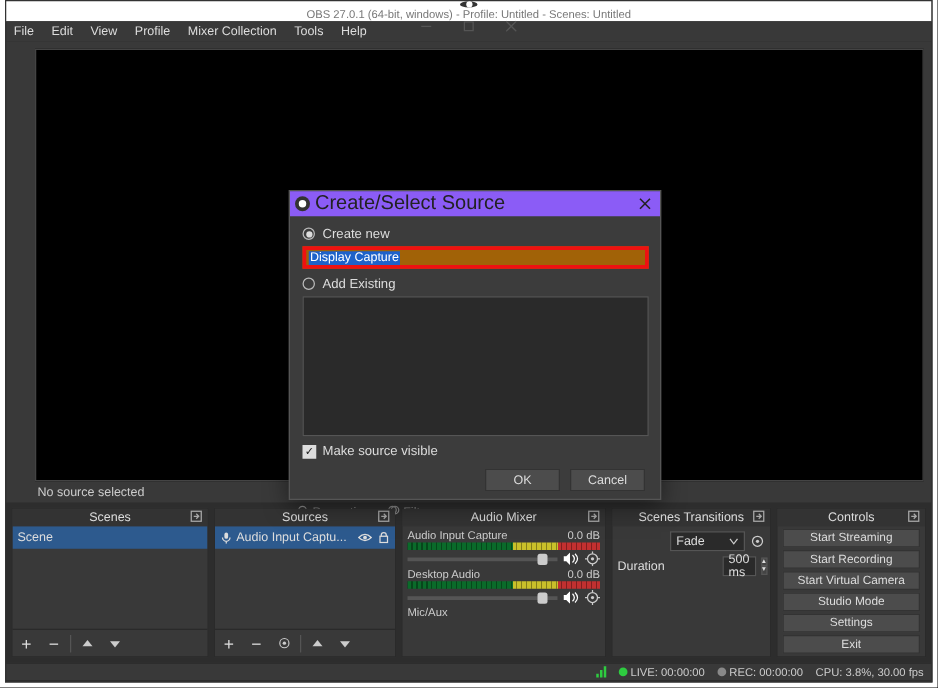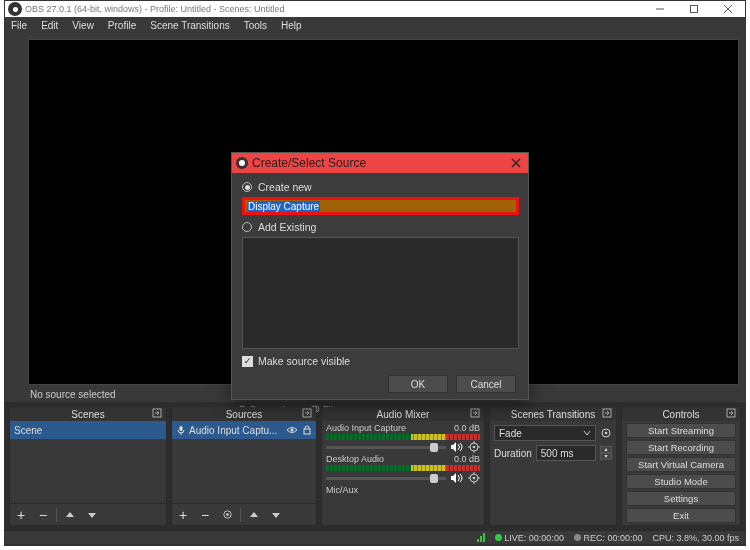--- a/index.html
+++ b/index.html
@@ -1,19 +1,19 @@
 <!DOCTYPE html>
 <html><head>
 <meta charset="utf-8">
 <style>
   * { box-sizing: border-box; margin: 0; padding: 0; font-family: "Segoe UI", Arial, sans-serif; }
   body { background: #fff; width: 750px; height: 550px; overflow: hidden; position: relative; }
   .app { position: absolute; left: 4px; top: 0; width: 742px; height: 546px; border: 1px solid #333; background: #2d2d2d; color: #ddd; font-size: 11px; }
   
-  .titlebar { height: 16px; background: #fff; color: #666; display: flex; align-items: center; font-size: 9px; }
+  .titlebar { height: 16px; background: #fff; color: #666; display: flex; align-items: center; font-size: 9px; flex-direction: column; }
   .titlebar .icon { width: 14px; height: 14px; margin: 0 3px; background: #333; border-radius: 50%; display: flex; align-items: center; justify-content: center; }
   .titlebar .icon::after { content:""; width:5px; height:5px; background:#fff; border-radius:50%; }
   .titlebar .title { flex: 1; color: #777; }
   .winbtns { display: flex; height: 100%; }
   .winbtn { width: 34px; display: flex; align-items: center; justify-content: center; color: #555; }
   .winbtn svg { width: 10px; height: 10px; }
   
   .menubar { height: 16px; background: #393939; display: flex; align-items: center; padding: 0 6px; gap: 14px; font-size: 10px; color: #ddd; }
   .menubar span { cursor: default; }
   
@@ -46,34 +46,34 @@
   .mix-title { display: flex; justify-content: space-between; font-size: 9px; color: #ccc; }
   .meter { height: 6px; background: linear-gradient(to right, #0a6b2a 0%, #0a6b2a 55%, #c9c02a 55%, #c9c02a 78%, #c23030 78%, #c23030 100%); margin-top: 1px; position: relative; }
   .meter::after { content:""; position:absolute; inset:0; background: repeating-linear-gradient(to right, transparent 0, transparent 3px, rgba(0,0,0,0.35) 3px, rgba(0,0,0,0.35) 4px); }
   .slider { height: 10px; display: flex; align-items: center; gap: 4px; margin-top: 2px; }
   .track { flex:1; height:3px; background:#555; position:relative; }
   .thumb { position:absolute; right: 8px; top:-3px; width:8px; height:9px; background:#ccc; border-radius:2px; }
   .spk { width: 14px; height: 10px; color:#fff; }
   .gear { width: 12px; height: 12px; }
   
   .trans-row { display: flex; align-items: center; padding: 4px 4px 0 4px; gap: 4px; font-size: 10px; }
-  .sel-box { flex:1; height: 16px; background: #2a2a2a; border: 1px solid #555; display: flex; align-items: center; padding: 0 4px; justify-content: space-between; }
+  .sel-box { flex:1; height: 16px; background: #2a2a2a; border: 1px solid #555; display: flex; align-items: center; padding: 0 4px; justify-content: space-between; margin-left: 42px; }
   .spinbtns { width: 12px; display:flex; flex-direction:column; }
   .spinbtns div { height:7px; background:#444; border:1px solid #555; font-size:6px; text-align:center; line-height:5px; }
   
   .ctl-btn { margin: 2px 4px; height: 15px; background: #4c4c4c; border: 1px solid #333; font-size: 9.5px; display: flex; align-items: center; justify-content: center; color: #ddd; }
   
   .statusbar { height: 14px; background: #393939; border-top: 1px solid #2a2a2a; display: flex; align-items: center; justify-content: flex-end; gap: 10px; padding: 0 6px; font-size: 9px; color: #ccc; }
   .dot { width: 7px; height: 7px; border-radius: 50%; background: #2ecc40; display:inline-block; }
   .dot.gray { background: #888; }
   .lev { width: 8px; height: 9px; display:inline-flex; align-items:flex-end; gap:1px; }
   .lev span { width:2px; background:#2ecc40; }
   
   .modal { position: absolute; left: 226px; top: 151px; width: 298px; background: #3c3c3c; border: 1px solid #555; box-shadow: 0 4px 18px rgba(0,0,0,.5); color: #ddd; font-size: 10.5px; }
-  .modal-title { height: 20px; background: #ef4444; color: #222; display: flex; align-items: center; padding: 0 4px; font-size: 12px; font-weight: 500; justify-content: space-between; }
+  .modal-title { height: 20px; background: #8b5cf6; color: #222; display: flex; align-items: center; padding: 0 4px; font-size: 16px; font-weight: 500; justify-content: space-between; }
   .modal-title .icon { width: 12px; height: 12px; margin-right: 4px; background:#333; border-radius:50%; position:relative; }
   .modal-title .icon::after { content:""; position:absolute; inset:3px; background:#fff; border-radius:50%; }
   .modal-title .close { margin-left: auto; width: 16px; height: 16px; display: flex; align-items: center; justify-content: center; }
   .modal-body { padding: 8px 10px 6px 10px; }
   .radio-row { display: flex; align-items: center; gap: 6px; margin-bottom: 4px; }
   .radio { width: 10px; height: 10px; border: 1px solid #bbb; border-radius: 50%; display:flex; align-items:center; justify-content:center; }
   .radio.on::after { content:""; width:5px; height:5px; background:#ddd; border-radius:50%; }
   .name-input { width: 277px; height: 18px; background: #a16207; border: 3px solid #e11; color: #fff; padding: 0 2px; font-size: 10px; display: flex; align-items: center; margin: 0 0 6px 0; }
   .name-input .seltext { background: #1e62c9; color: #fff; padding: 0 1px; }
   .listbox { width: 277px; height: 112px; background: #2a2a2a; border: 1px solid #555; margin-bottom: 6px; }
@@ -110,21 +110,21 @@
           </svg>
         </div>
     </div>
   </div>
 
   <div class="menubar">
     <span>File</span>
     <span>Edit</span>
     <span>View</span>
     <span>Profile</span>
-    <span>Scene Transitions</span>
+    <span>Mixer Collection</span>
     <span>Tools</span>
     <span>Help</span>
   </div>
 
   <div class="preview">
     <div class="canvas"></div>
     <div class="nosource">No source selected</div>
     <div class="propfilter">
       <span><svg class="ic" viewBox="0 0 10 10">
             <circle cx="5" cy="5" r="3" fill="none" stroke="#888"></circle>

